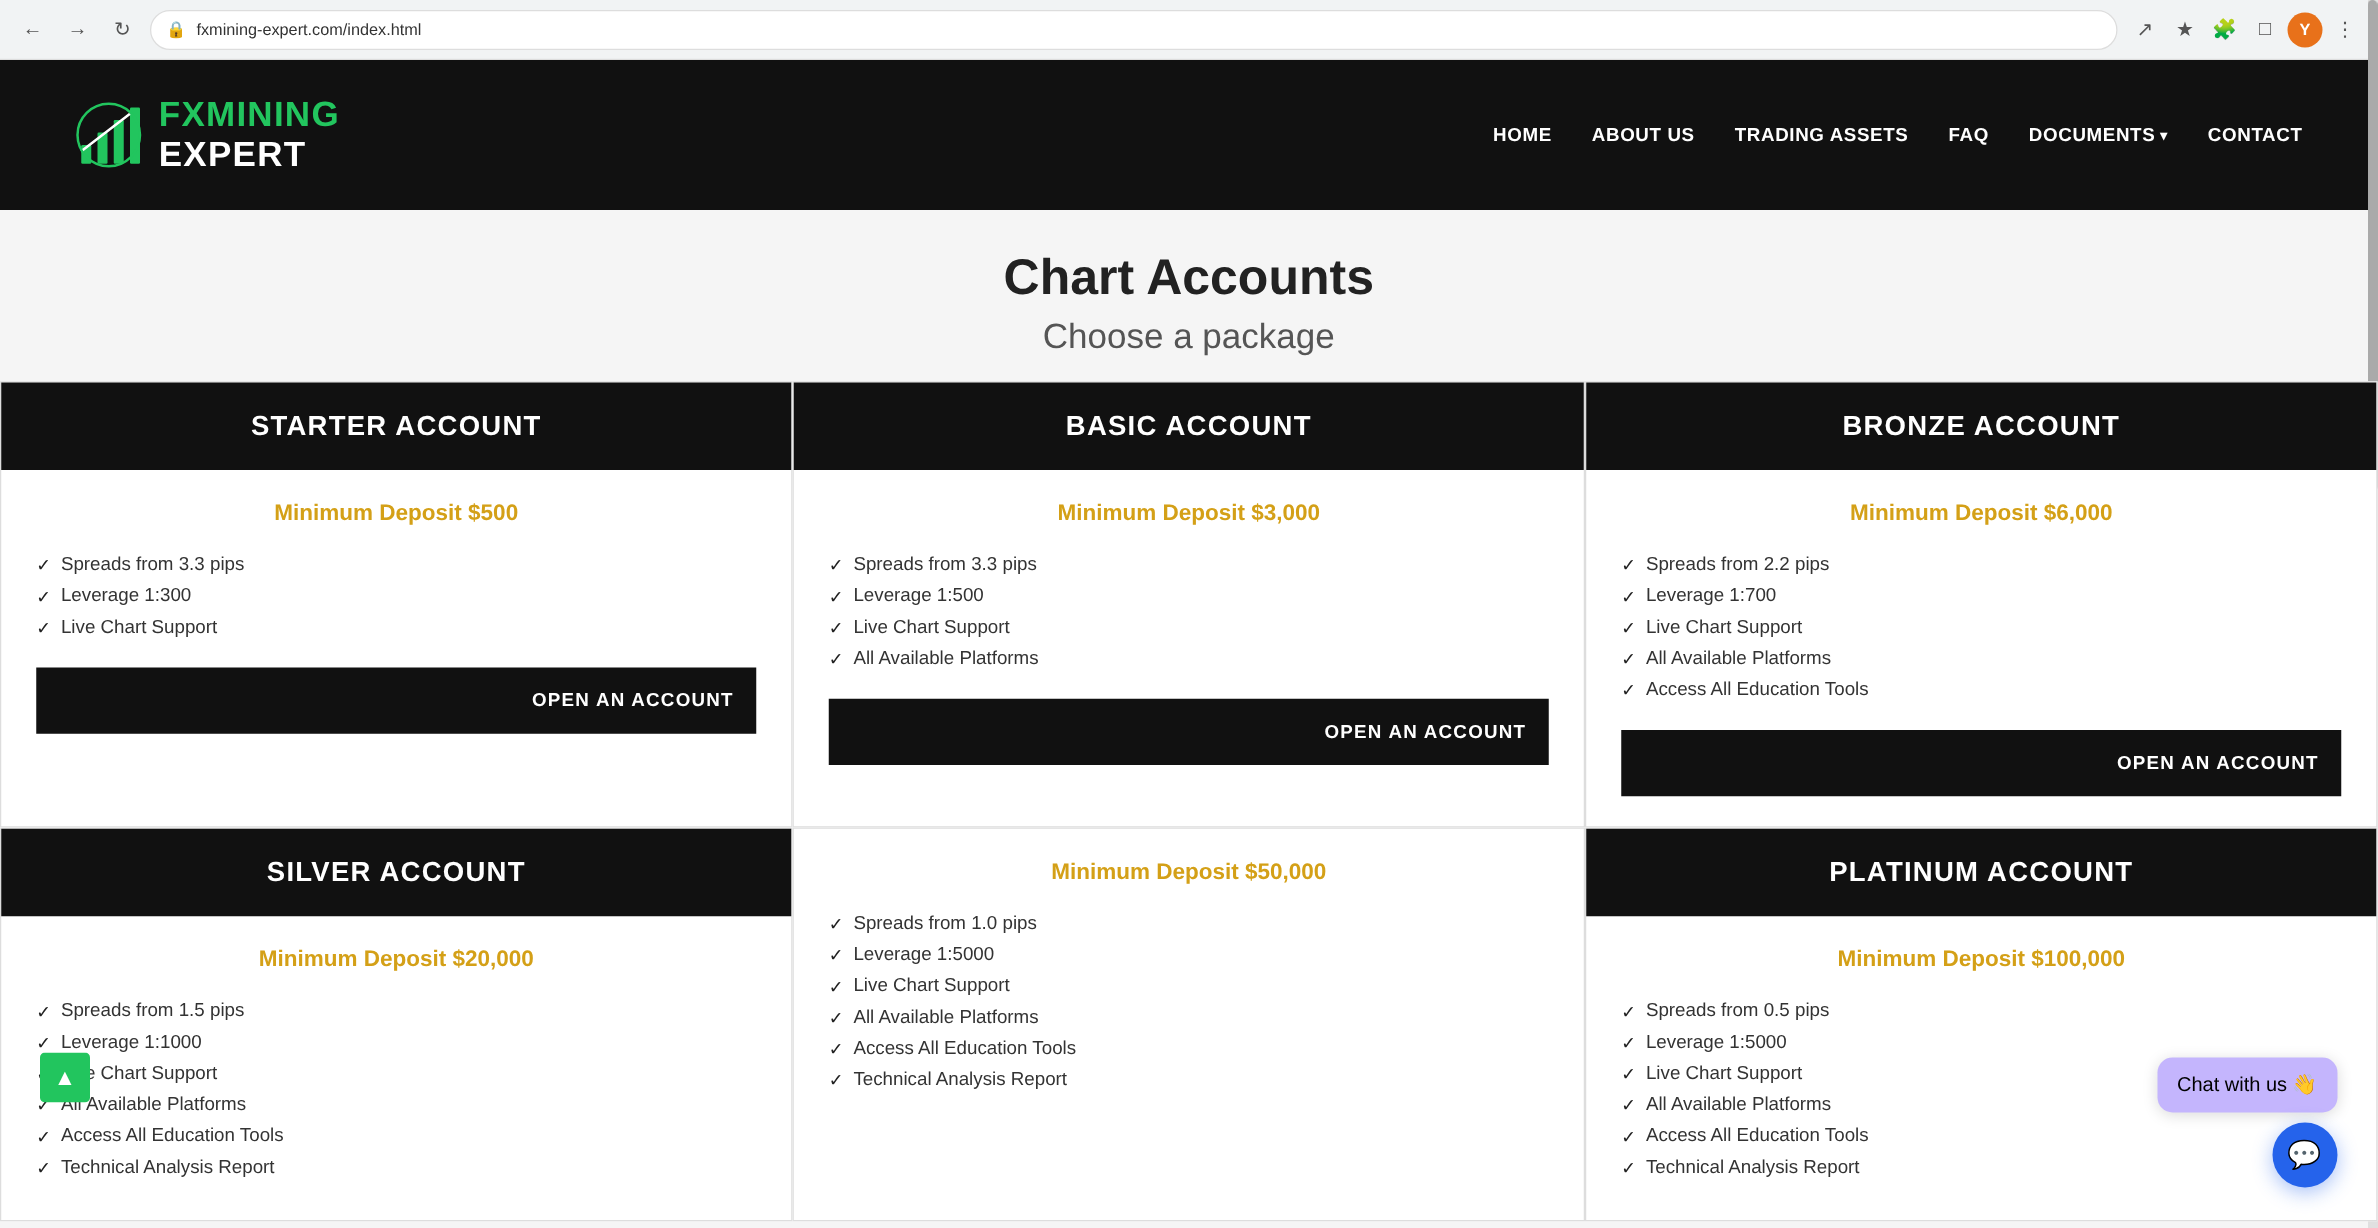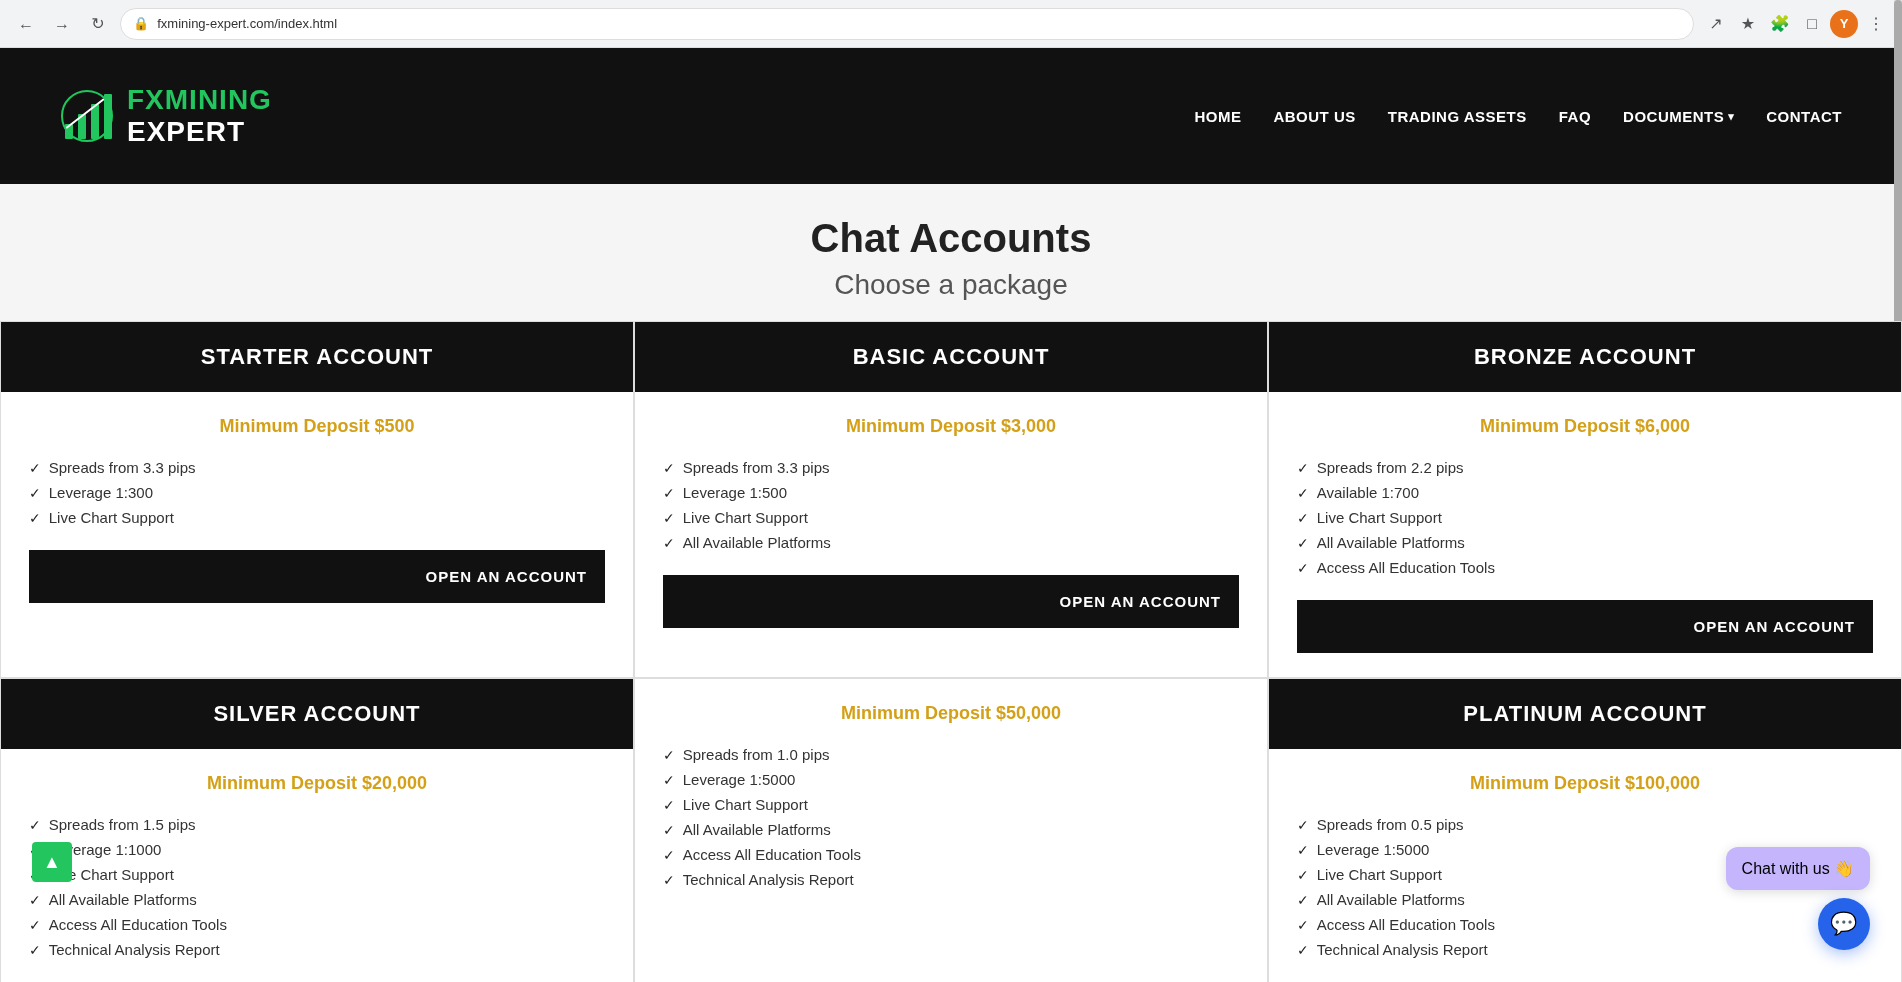--- a/index.html
+++ b/index.html
@@ -34,21 +34,21 @@
     }
     .profile-btn {
       width: 28px; height: 28px; border-radius: 50%; background: #e8711a;
       color: white; font-size: 13px; font-weight: bold; border: none; cursor: pointer;
       display: flex; align-items: center; justify-content: center;
     }
 
     
     .navbar {
       background: #111;
-      height: 136px;
+      height: 120px;
       display: flex;
       align-items: center;
       justify-content: space-between;
       padding: 0 60px;
     }
     .logo-area { display: flex; align-items: center; gap: 12px; }
     .logo-text { display: flex; flex-direction: column; }
     .logo-fxmining { color: #22c55e; font-size: 28px; font-weight: 900; letter-spacing: 1px; }
     .logo-expert { color: white; font-size: 28px; font-weight: 900; letter-spacing: 1px; }
     .nav-links { display: flex; align-items: center; gap: 32px; }
@@ -284,21 +284,21 @@
     <div class="watermark-item">
       <svg width="300" height="120" viewBox="0 0 300 120" style="opacity:0.2">
         <circle cx="40" cy="60" r="35" stroke="#aaa" stroke-width="4" fill="none"></circle>
         <text x="80" y="50" font-size="36" font-weight="900" fill="#aaa" font-style="italic">Wiki</text>
         <text x="80" y="90" font-size="36" font-weight="900" fill="#aaa" font-style="italic">FX</text>
       </svg>
     </div>
   </div>
 
   <div class="page-header">
-    <h1 class="page-title">Chat Accounts</h1>
+    <h1 class="page-title">Chart Accounts</h1>
     <p class="page-subtitle">Choose a package</p>
   </div>
 
   <div class="cards-grid">
 
     <div class="account-card">
       <div class="card-header">
         <span>STARTER ACCOUNT</span>
       </div>
       <div class="card-body">
@@ -355,21 +355,21 @@
       </div>
       <div class="card-body">
         <div class="min-deposit">Minimum Deposit $6,000</div>
         <ul class="feature-list">
           <li>
               <span class="check-icon">✓</span>
               <span>Spreads from 2.2 pips</span>
             </li>
           <li>
               <span class="check-icon">✓</span>
-              <span>Available 1:700</span>
+              <span>Leverage 1:700</span>
             </li>
           <li>
               <span class="check-icon">✓</span>
               <span>Live Chart Support</span>
             </li>
           <li>
               <span class="check-icon">✓</span>
               <span>All Available Platforms</span>
             </li>
           <li>

